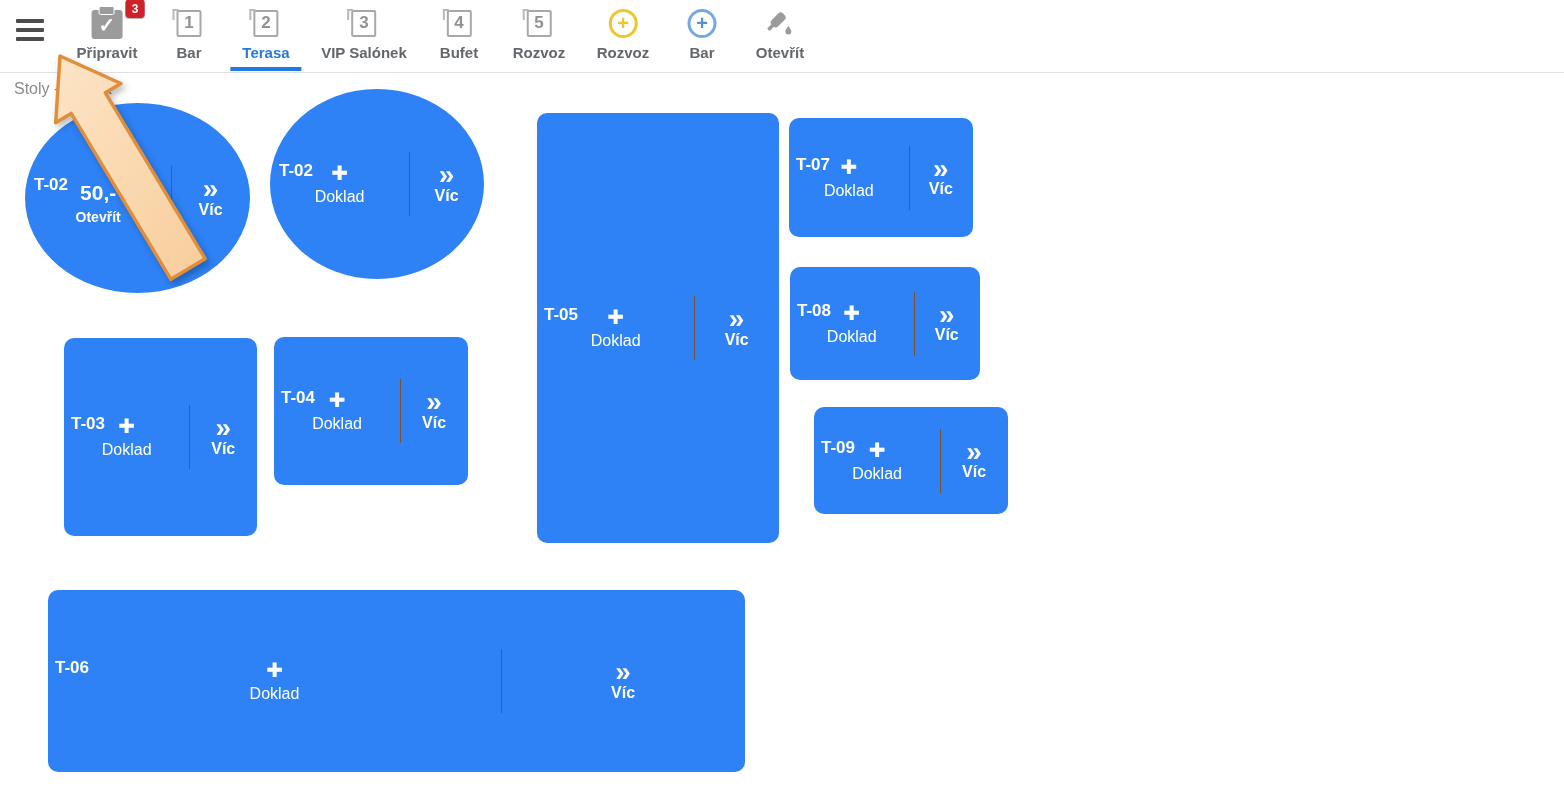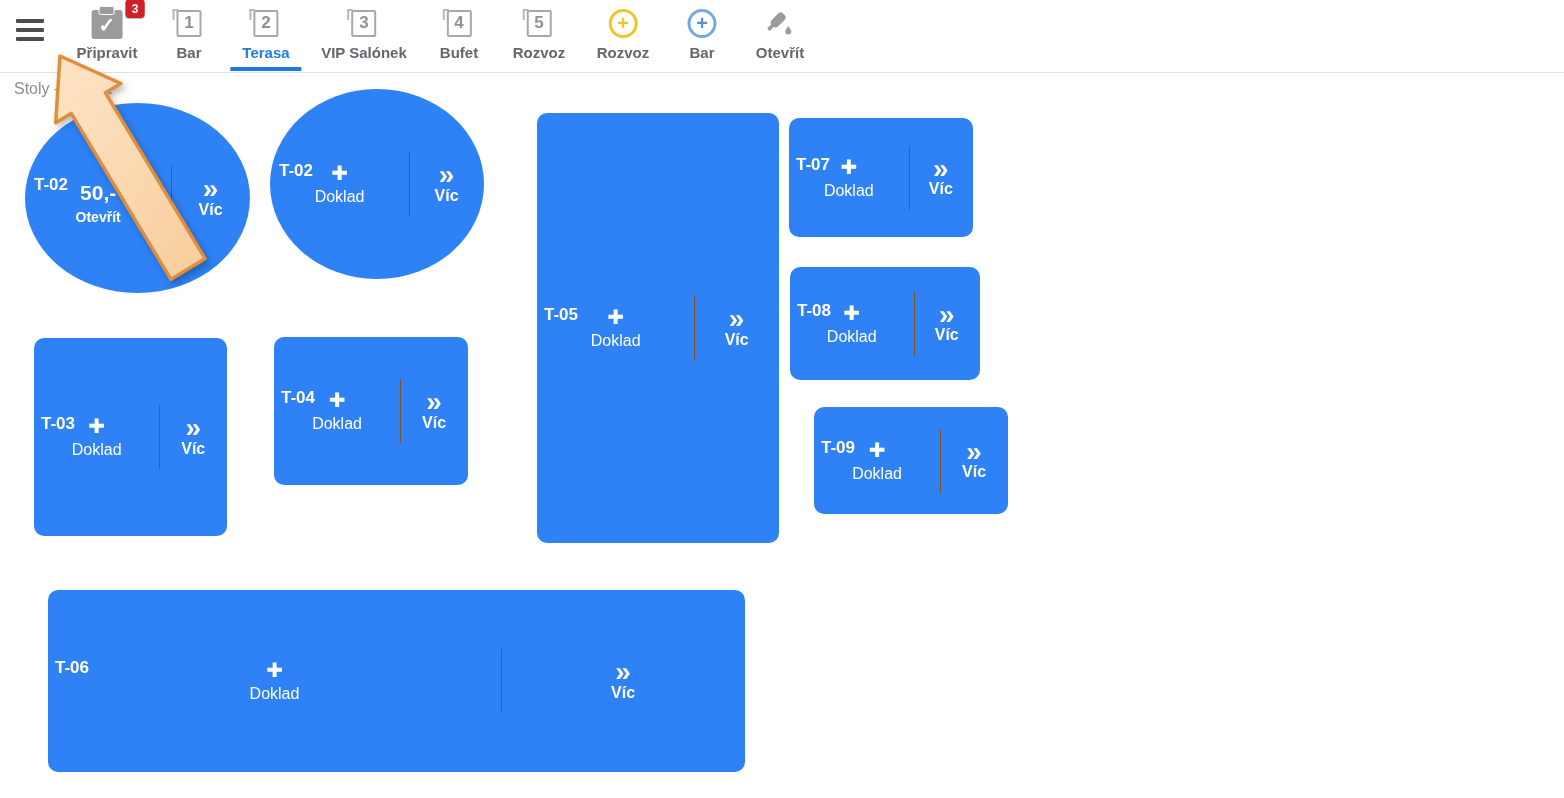--- a/index.html
+++ b/index.html
@@ -192,21 +192,21 @@
         <span class="plus">✚</span>
         <span class="action">Doklad</span>
       </div>
       <span class="tdivider"></span>
       <div class="tmore">
         <span class="chev">»</span>
         <span class="vic">Víc</span>
       </div>
     </div>
 
-    <div class="tcard rect" style="left:34px;top:338px;width:193px;height:198px">
+    <div class="tcard rect" style="left:64px;top:338px;width:193px;height:198px">
       <span class="tname">T-03</span>
       <div class="tcenter">
         <span class="plus">✚</span>
         <span class="action">Doklad</span>
       </div>
       <span class="tdivider"></span>
       <div class="tmore">
         <span class="chev">»</span>
         <span class="vic">Víc</span>
       </div>

